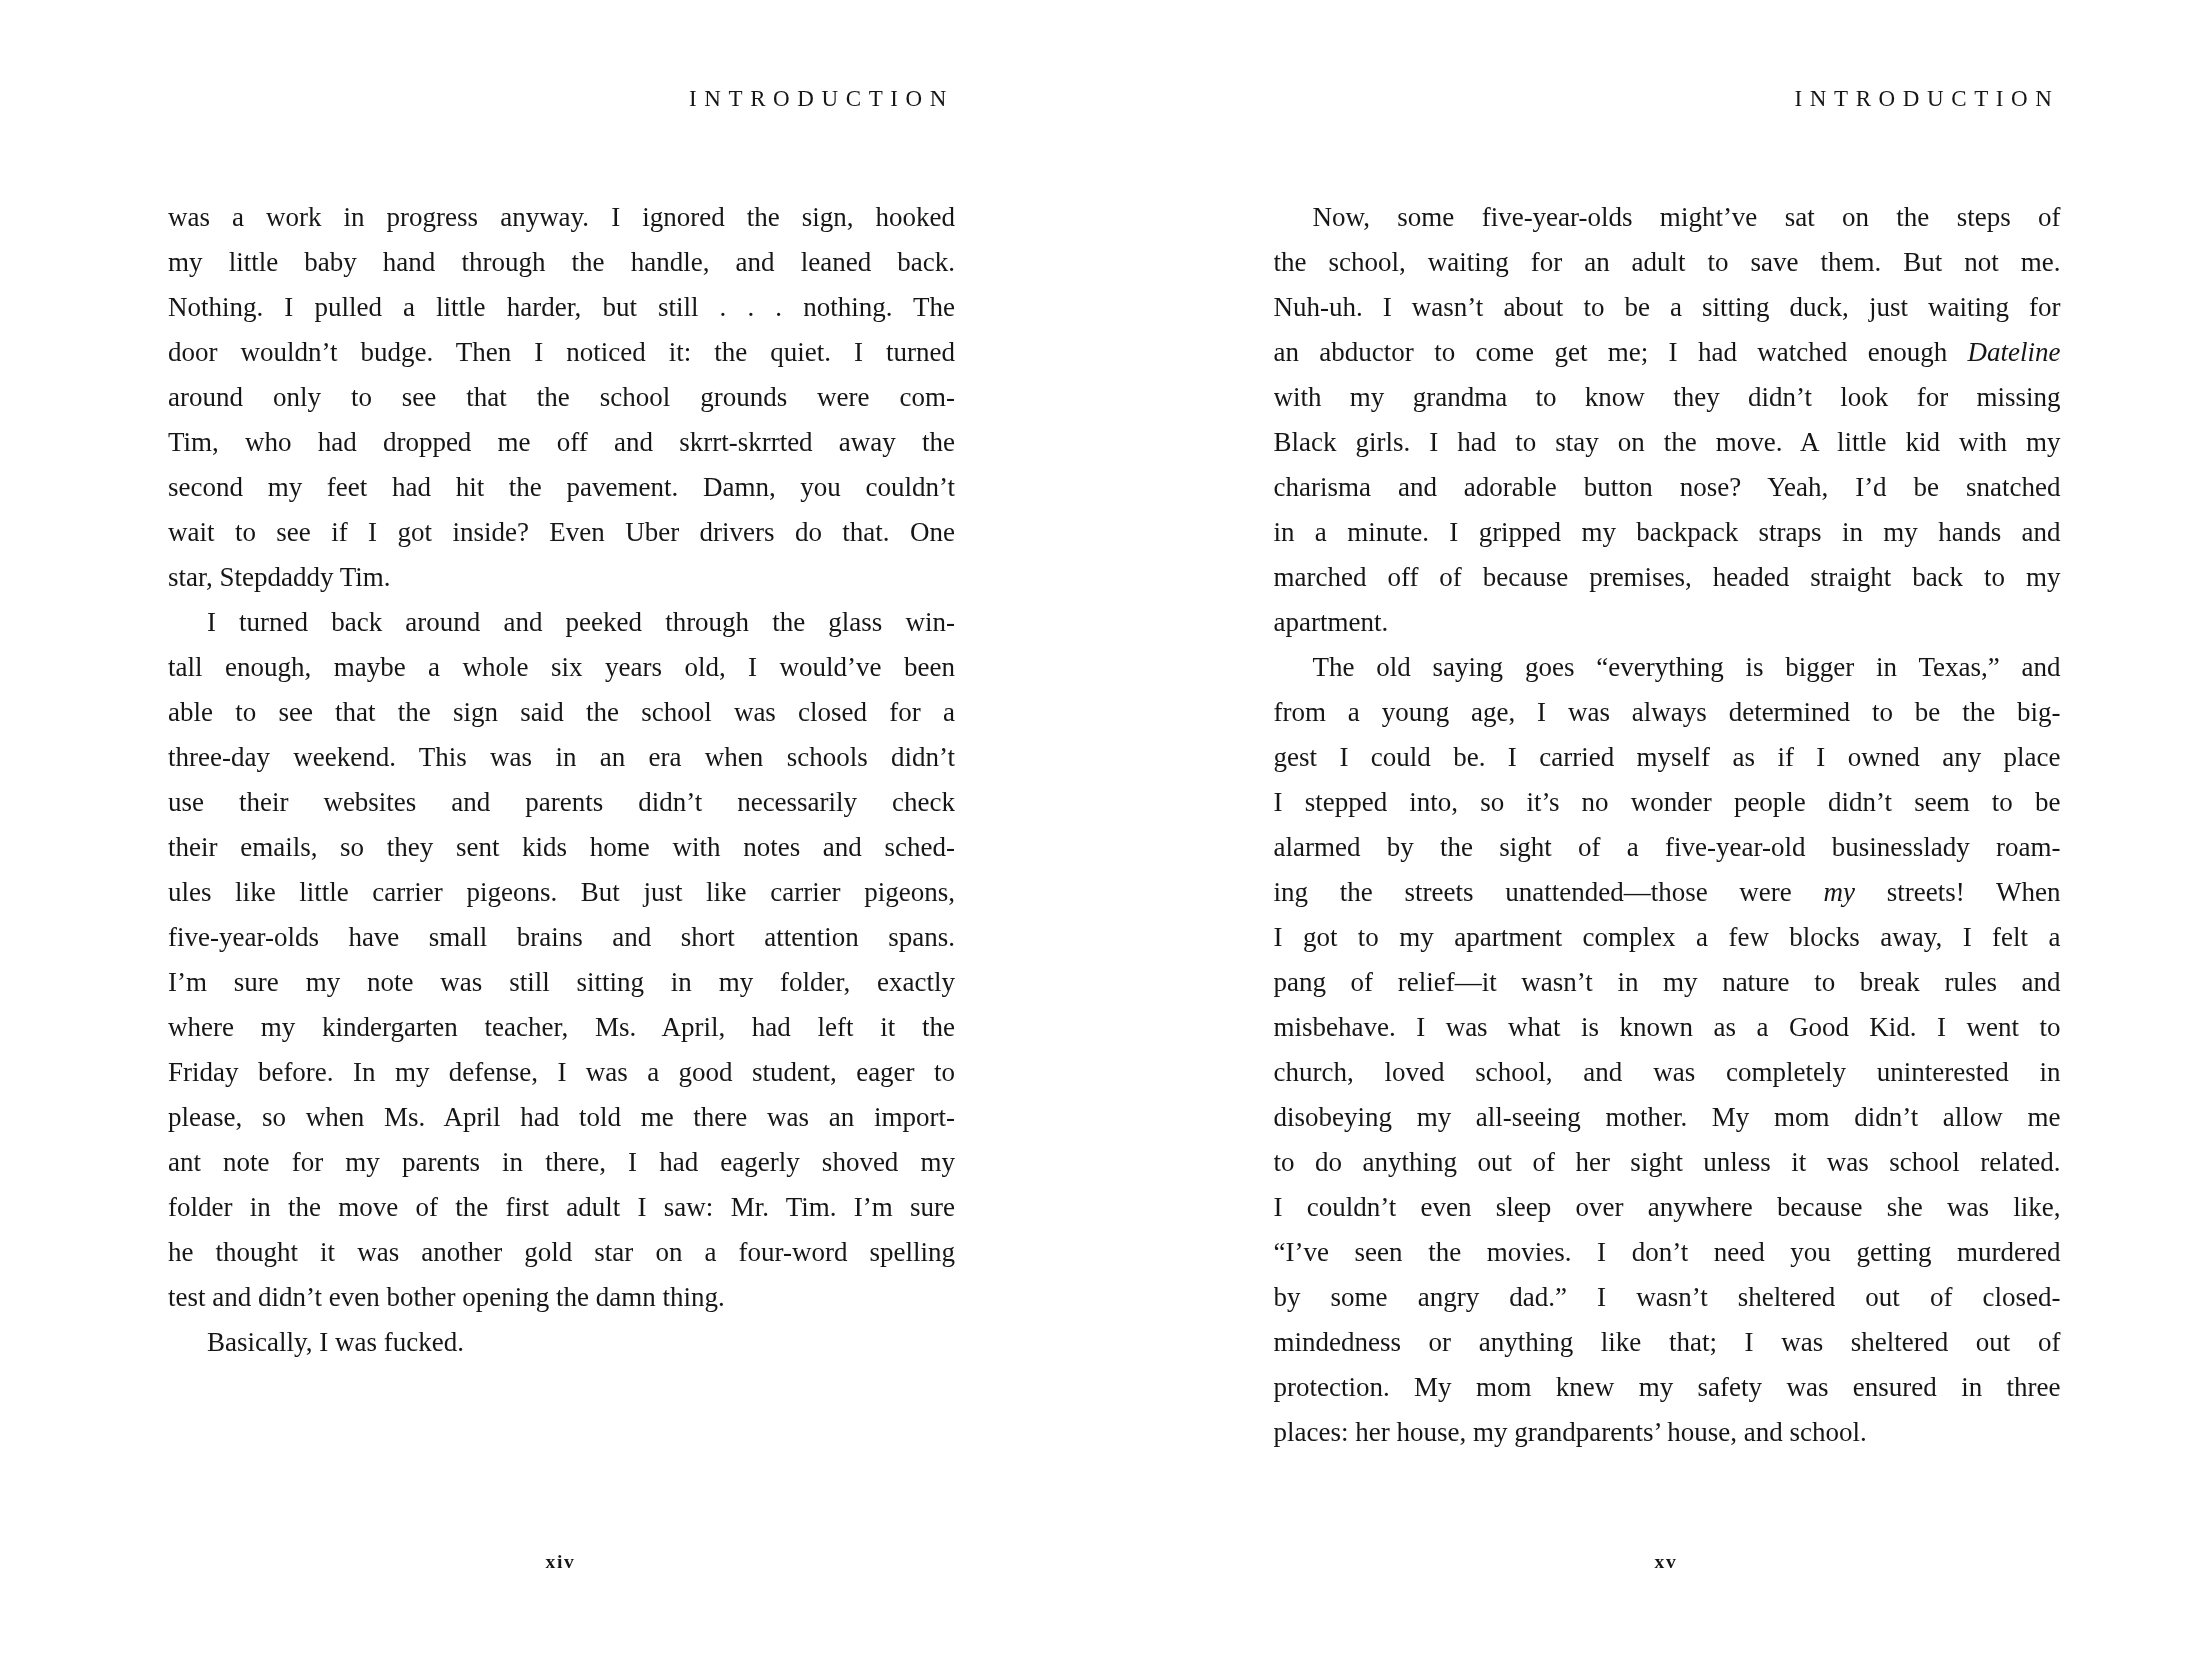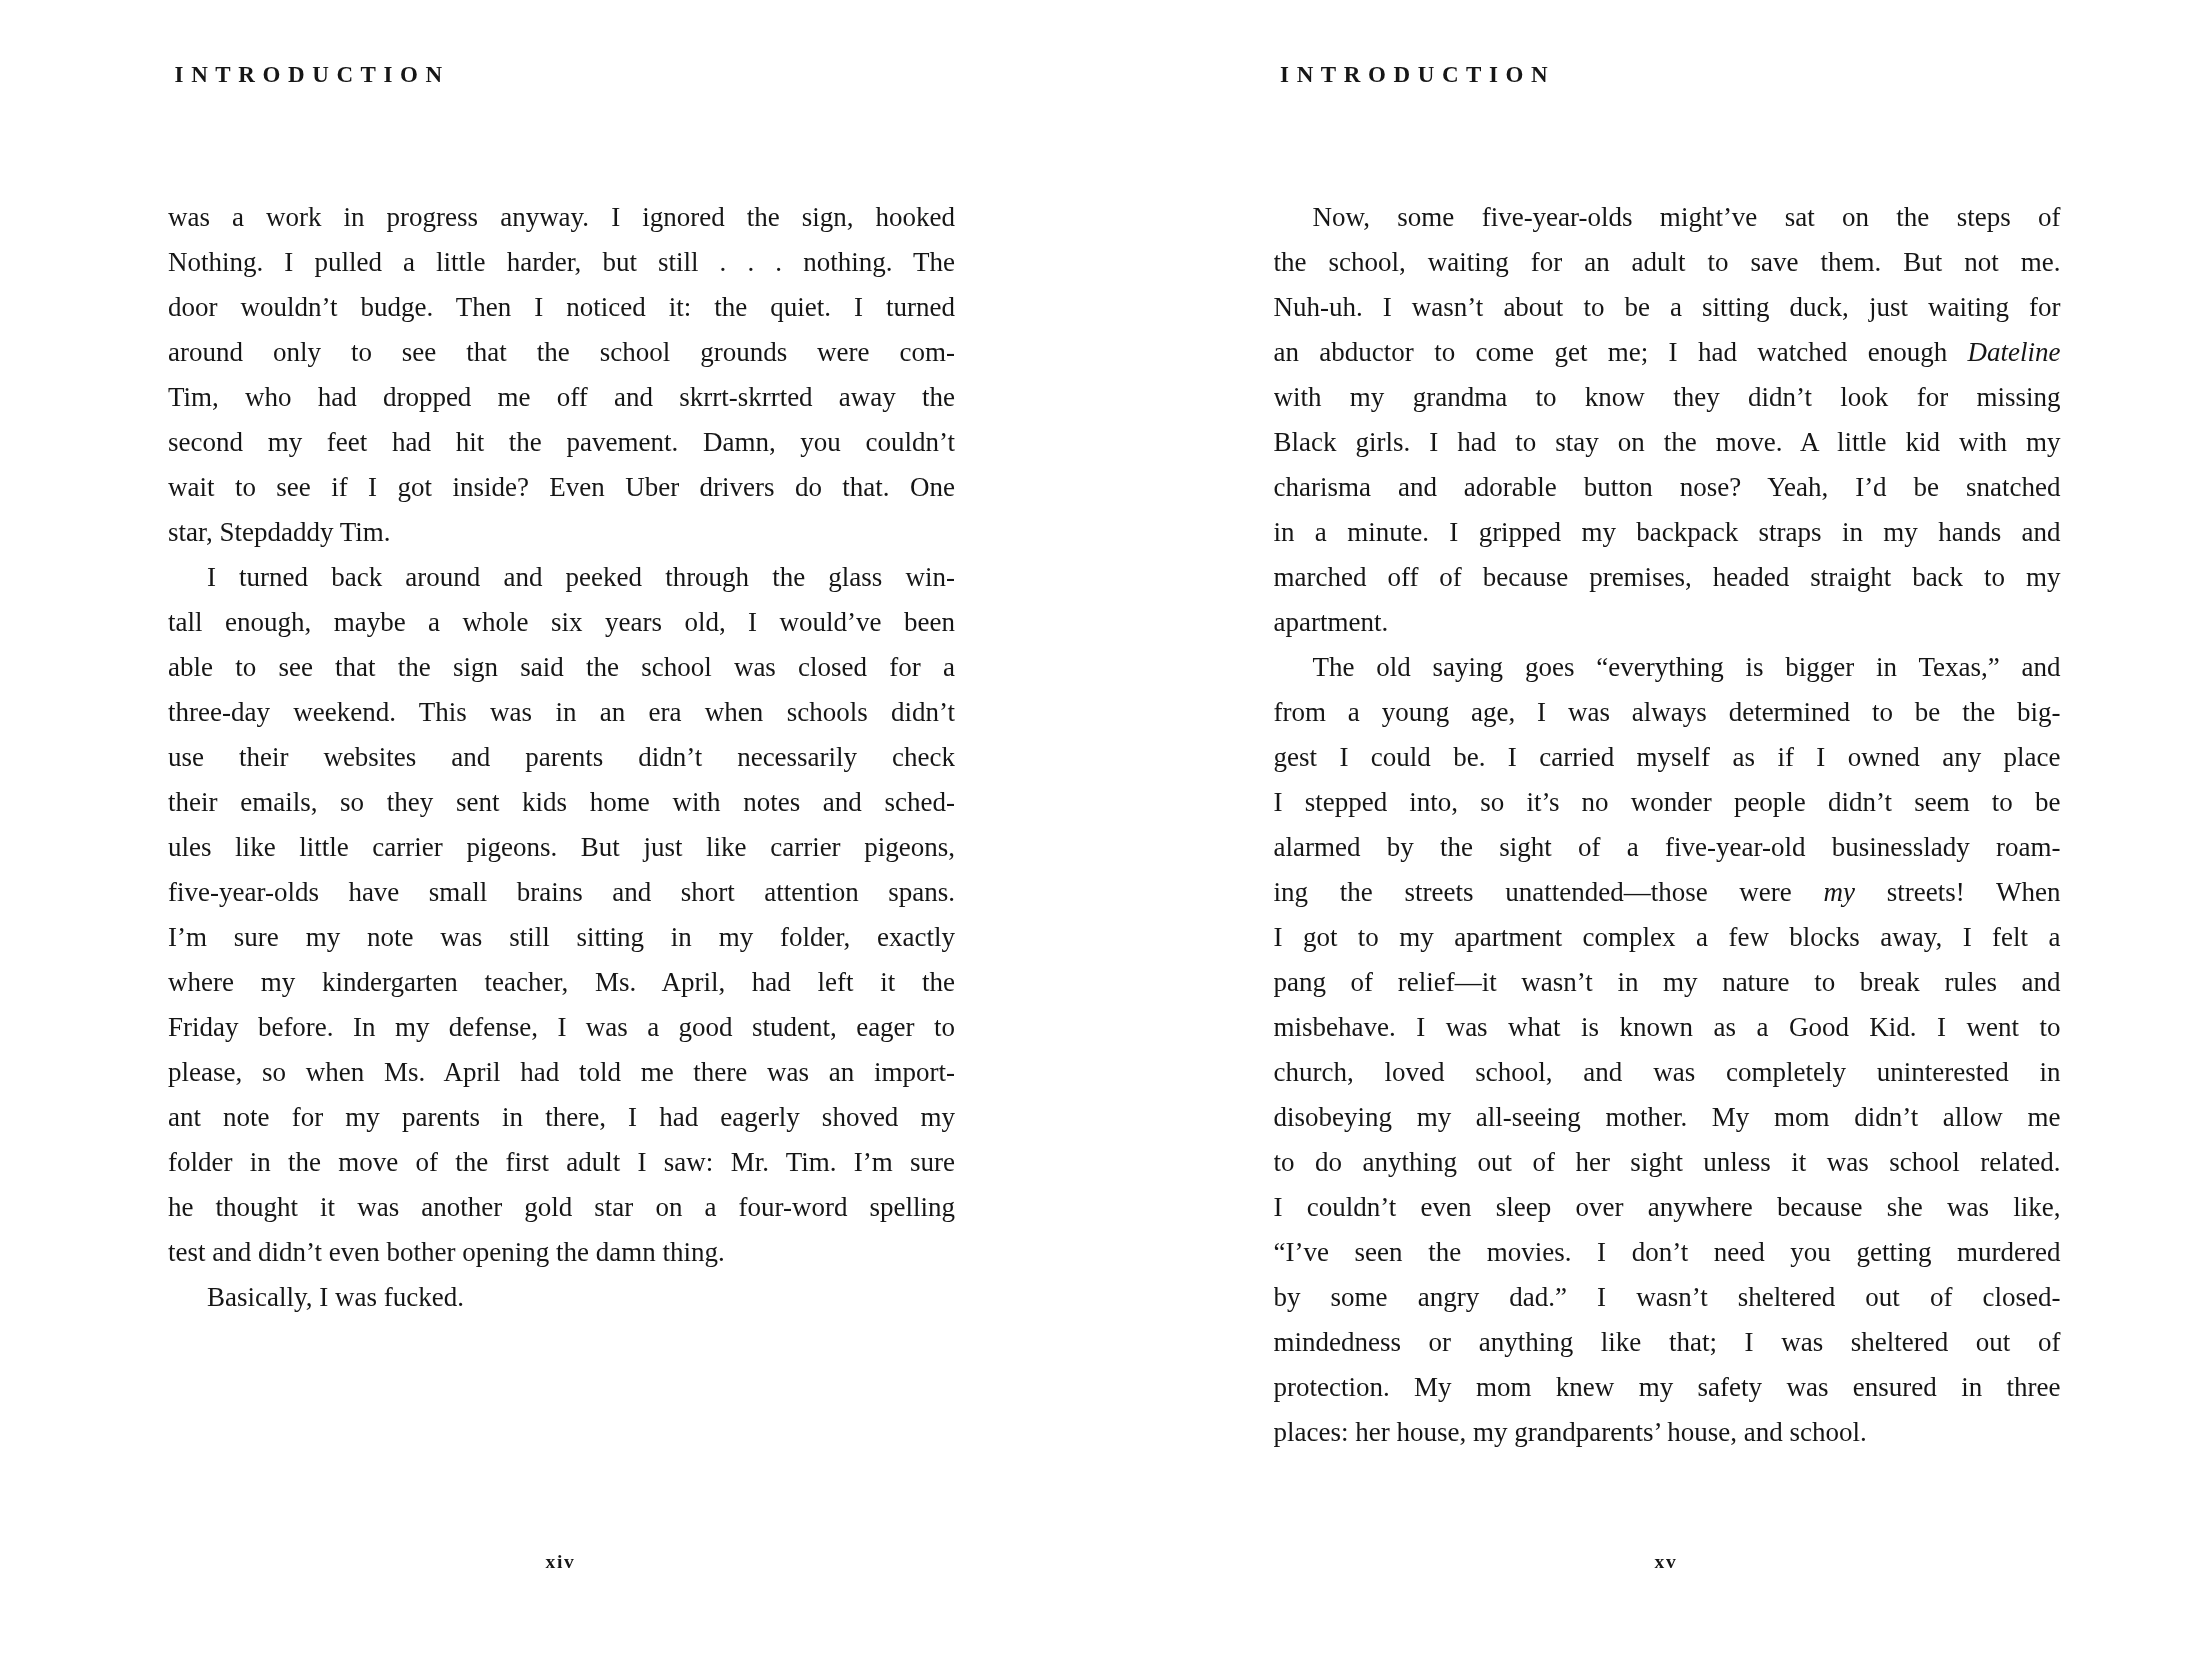--- a/index.html
+++ b/index.html
@@ -29,27 +29,27 @@
   .page-inner {
     position: absolute;
     top: 0;
     height: 100%;
   }
   .page-left .page-inner  { left: 167px; width: 787px; }
   .page-right .page-inner { left: 170px; width: 787px; }
 
   .running-head {
     position: absolute;
-    top: 62px;
+    top: 86px;
     left: 0;
     width: 100%;
-    text-align: left;
+    text-align: right;
     font-size: 23px;
     letter-spacing: 7.6px;
-    font-weight: 700;
+    font-weight: 400;
     text-indent: 7.6px; 
     white-space: nowrap;
   }
 
   .text-block {
     position: absolute;
     top: 195px;
     left: 1px;
     width: 100%;
     font-size: 27px;
@@ -87,20 +87,21 @@
 </head>
 <body>
 
 <div class="spread">
 
   <section class="page page-left">
     <div class="page-inner">
       <div class="running-head">INTRODUCTION</div>
       <div class="text-block">
           <div class="line">was a work in progress anyway. I ignored the sign, hooked</div>
+          <div class="line">my little baby hand through the handle, and leaned back.</div>
           <div class="line">Nothing. I pulled a little harder, but still . . . nothing. The</div>
           <div class="line">door wouldn’t budge. Then I noticed it: the quiet. I turned</div>
           <div class="line">around only to see that the school grounds were com-</div>
           <div class="line">Tim, who had dropped me off and skrrt-skrrted away the</div>
           <div class="line">second my feet had hit the pavement. Damn, you couldn’t</div>
           <div class="line">wait to see if I got inside? Even Uber drivers do that. One</div>
           <div class="line last">star, Stepdaddy Tim.</div>
           <div class="line indent">I turned back around and peeked through the glass win-</div>
           <div class="line">tall enough, maybe a whole six years old, I would’ve been</div>
           <div class="line">able to see that the sign said the school was closed for a</div>

